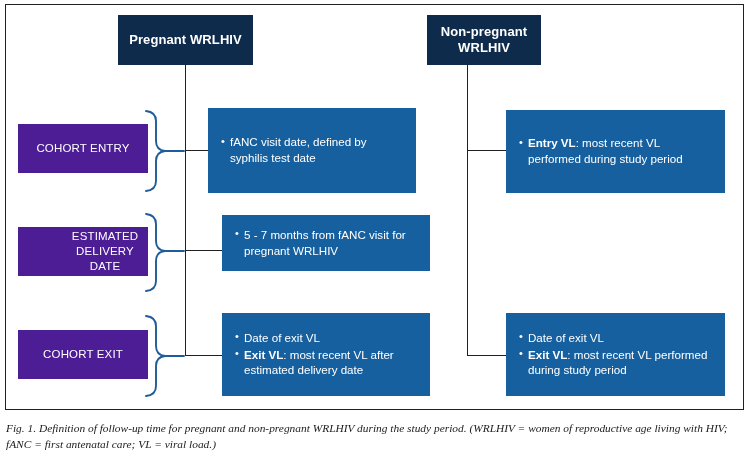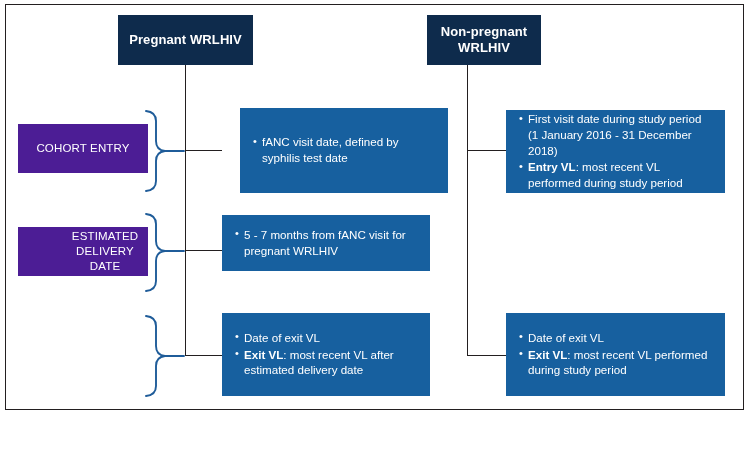--- a/index.html
+++ b/index.html
@@ -85,48 +85,51 @@
 
   <div class="box rowlabel" style="left:18px;top:124px;width:130px;height:49px;">
     <span>COHORT ENTRY</span>
   </div>
 
   <div class="box rowlabel" style="left:18px;top:227px;width:130px;height:49px;flex-direction:column;padding-left:44px;">
     <span>ESTIMATED DELIVERY</span>
     <span>DATE</span>
   </div>
 
+  <div class="box rowlabel" style="left:18px;top:330px;width:130px;height:49px;">
+    <span>COHORT EXIT</span>
+  </div>
 
-  <div class="box content" style="left:240px;top:108px;width:208px;height:85px;">
+  <div class="box content" style="left:208px;top:108px;width:208px;height:85px;">
     <ul>
       <li>fANC visit date, defined by syphilis test date</li>
     </ul>
   </div>
 
   <div class="box content" style="left:222px;top:215px;width:208px;height:56px;">
     <ul>
       <li>5 - 7 months from fANC visit for pregnant WRLHIV</li>
     </ul>
   </div>
 
   <div class="box content" style="left:222px;top:313px;width:208px;height:83px;">
     <ul>
       <li>Date of exit VL</li>
       <li><b>Exit VL</b><span>: most recent VL after estimated delivery date</span></li>
     </ul>
   </div>
 
   <div class="box content" style="left:506px;top:110px;width:219px;height:83px;">
     <ul>
-      <li>First visit date during study period (1 January 2016 - 31 December 2018)</li>
       <li><b>Entry VL</b><span>: most recent VL performed during study period</span></li>
     </ul>
   </div>
 
   <div class="box content" style="left:506px;top:313px;width:219px;height:83px;">
     <ul>
       <li>Date of exit VL</li>
       <li><b>Exit VL</b><span>: most recent VL performed during study period</span></li>
     </ul>
   </div>
 
+  <div class="caption">Fig. 1. Definition of follow-up time for pregnant and non-pregnant WRLHIV during the study period. (WRLHIV = women of reproductive age living with HIV; fANC = first antenatal care; VL = viral load.)</div>
 
 </div>
 
 </body></html>

